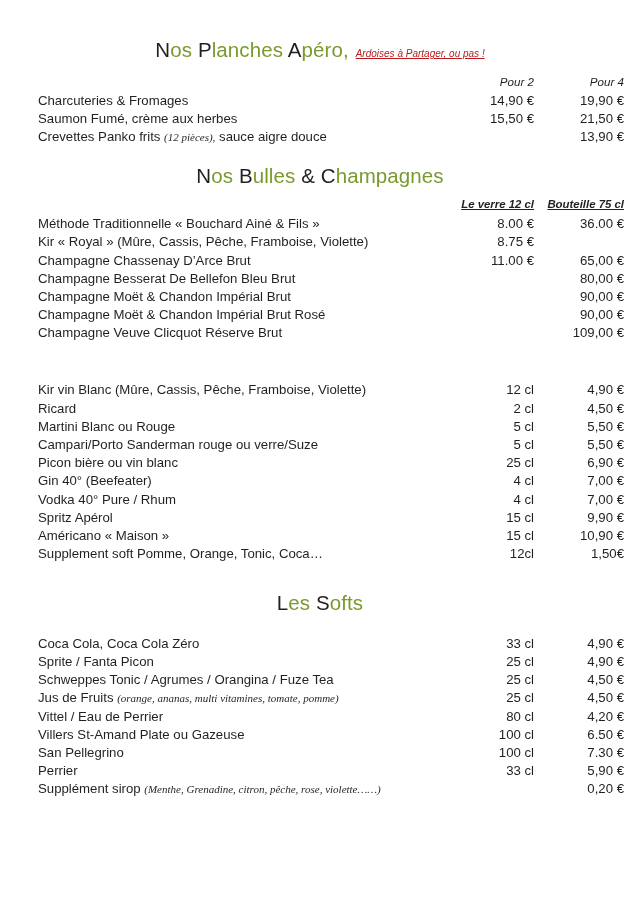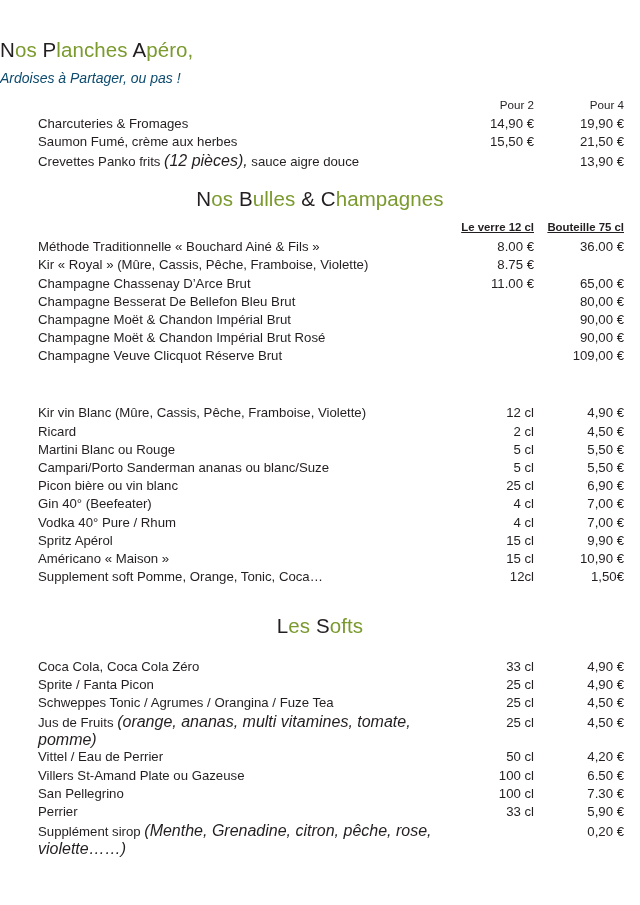--- a/index.html
+++ b/index.html
@@ -34,28 +34,28 @@
     line-height: 1.2;
   }
   .section-heading .cap {
     color: #231f20;
   }
   .title-row {
     display: flex;
     align-items: baseline;
     justify-content: center;
     gap: 7px;
-    flex-direction: column;
   }
   .title-sub {
-    font-size: 14px;
+    font-size: 10px;
     font-style: italic;
-    color: #0c4a6e;
+    color: #b91c1c;
     font-weight: 400;
     white-space: nowrap;
+    text-decoration: underline;
   }
 
   
   .items {
     width: 100%;
     border-collapse: collapse;
     table-layout: fixed;
     font-size: 13.2px;
     color: #231f20;
   }
@@ -63,32 +63,34 @@
     padding: 0;
     vertical-align: baseline;
     font-weight: 400;
   }
   .col-name  { width: 404px; padding-left: 38px !important; }
   .col-mid   { width: 92px;  text-align: right; }
   .col-right { width: 90px;  text-align: right; padding-right: 56px !important; }
 
   .items tr { height: 18.2px; }
   .items .hdr td {
+    font-style: italic;
     font-size: 11.6px;
     padding-bottom: 1px !important;
   }
   .items .hdr.underlined td.col-mid,
   .items .hdr.underlined td.col-right {
     font-weight: bold;
     text-decoration: underline;
     font-size: 11.4px;
   }
   .note-sm {
     font-style: italic;
-    font-size: 16px;
+    font-size: 11px;
+    font-family: Liberation Serif, serif;
   }
 
   
   .block-apero     { padding-top: 38px; }
   .gap-a           { height: 12px; }
   .block-bulles    { padding-top: 17px; }
   .gap-b           { height: 9px; }
   .block-aperitifs { padding-top: 18px; }
   .gap-c           { height: 21px; }
   .block-softs     { padding-top: 27px; }
@@ -193,21 +195,21 @@
             <td class="col-name">Ricard</td>
             <td class="col-mid">2 cl</td>
             <td class="col-right">4,50 €</td>
           </tr>
           <tr>
             <td class="col-name">Martini Blanc ou Rouge</td>
             <td class="col-mid">5 cl</td>
             <td class="col-right">5,50 €</td>
           </tr>
           <tr>
-            <td class="col-name">Campari/Porto Sanderman ananas ou blanc/Suze</td>
+            <td class="col-name">Campari/Porto Sanderman rouge ou verre/Suze</td>
             <td class="col-mid">5 cl</td>
             <td class="col-right">5,50 €</td>
           </tr>
           <tr>
             <td class="col-name">Picon bière ou vin blanc</td>
             <td class="col-mid">25 cl</td>
             <td class="col-right">6,90 €</td>
           </tr>
           <tr>
             <td class="col-name">Gin 40° (Beefeater)</td>
@@ -258,21 +260,21 @@
             <td class="col-mid">25 cl</td>
             <td class="col-right">4,50 €</td>
           </tr>
           <tr>
             <td class="col-name">Jus de Fruits <span class="note-sm">(orange, ananas, multi vitamines, tomate, pomme)</span></td>
             <td class="col-mid">25 cl</td>
             <td class="col-right">4,50 €</td>
           </tr>
           <tr>
             <td class="col-name">Vittel / Eau de Perrier</td>
-            <td class="col-mid">50 cl</td>
+            <td class="col-mid">80 cl</td>
             <td class="col-right">4,20 €</td>
           </tr>
           <tr>
             <td class="col-name">Villers St-Amand Plate ou Gazeuse</td>
             <td class="col-mid">100 cl</td>
             <td class="col-right">6.50 €</td>
           </tr>
           <tr>
             <td class="col-name">San Pellegrino</td>
             <td class="col-mid">100 cl</td>

